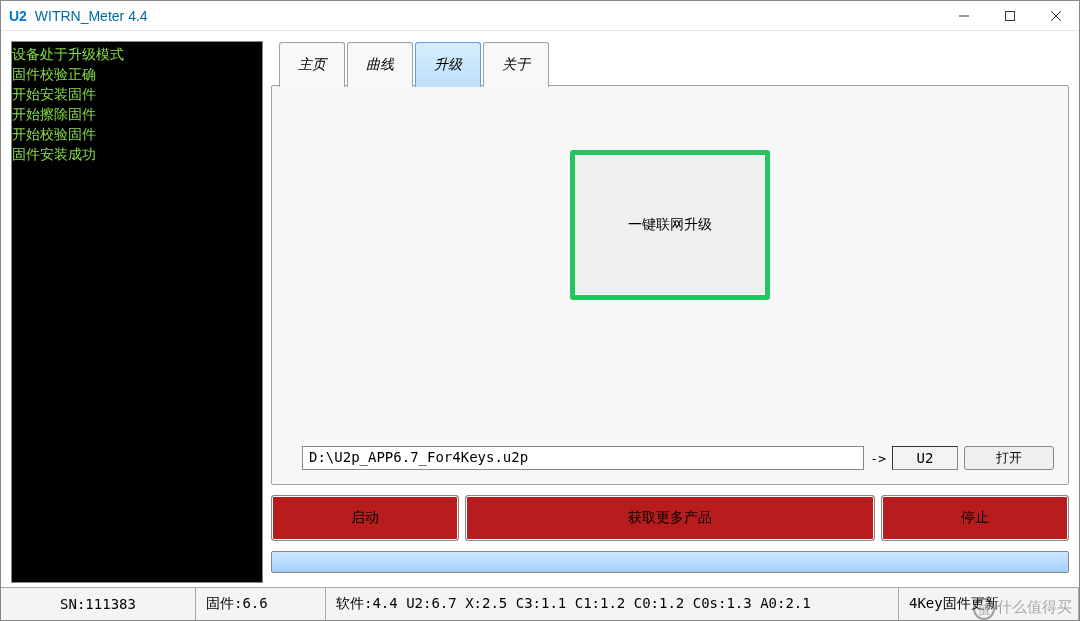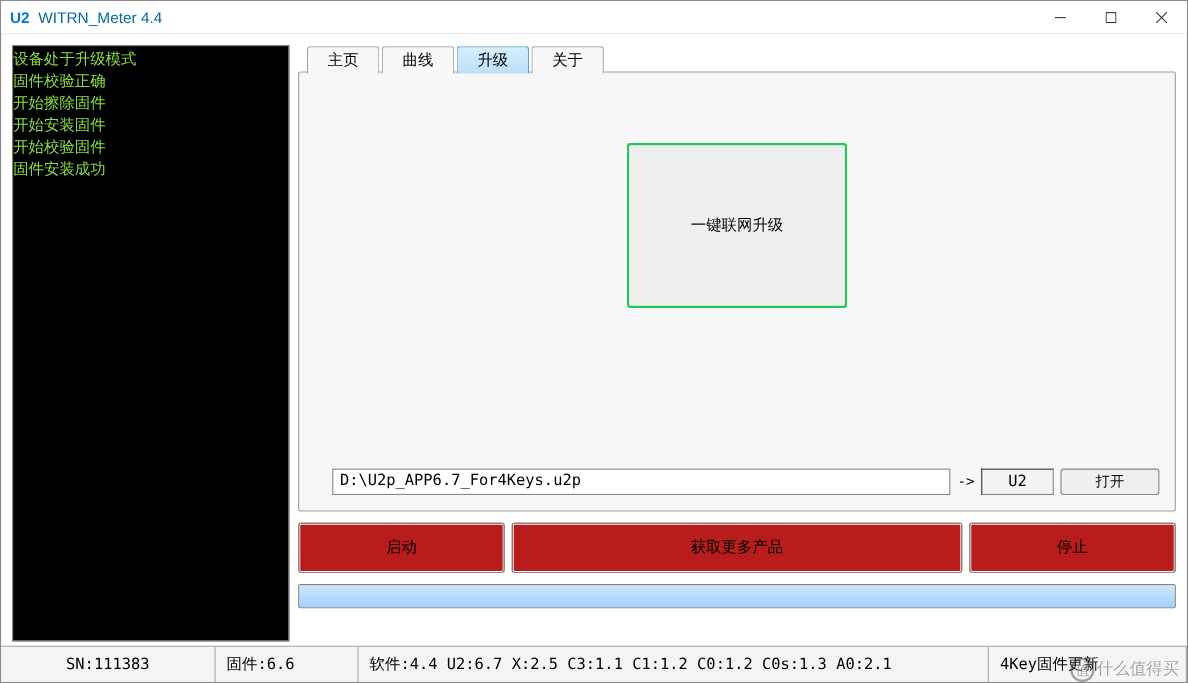--- a/index.html
+++ b/index.html
@@ -49,27 +49,27 @@
 
     .rightpane { flex: 1; display: flex; flex-direction: column; }
 
     
     .tabrow {
       display: flex; align-items: flex-end;
       margin-left: 8px;
       position: relative; z-index: 2;
     }
     .tab {
-      padding: 3px 18px;
+      padding: 13px 18px;
       border: 1px solid #a0a0a0;
       border-bottom: none;
       border-top-left-radius: 3px; border-top-right-radius: 3px;
       background: #f8f8f8; margin-right: 2px;
       font-size: 14px;
-      position: relative; top: 1px;
+      position: relative; top: 1px; font-style: italic;
     }
     .tab.active {
       background: linear-gradient(#d6eefc, #bddff8);
       border-color: #5a9fd8;
       color: #000;
     }
     .tabpanel {
       border: 1px solid #a0a0a0;
       border-radius: 2px;
       height: 400px;
@@ -77,21 +77,21 @@
       padding: 14px;
       margin-top: -1px;
       background: #f7f7f7;
     }
     .upgrade-row {
       display: flex; justify-content: center; gap: 120px;
       margin-top: 50px;
     }
     .big-btn {
       width: 200px; height: 150px;
-      border: 2px solid #22c55e;
+      border: 5px solid #22c55e;
       border-radius: 3px;
       background: #efefef;
       display: flex; align-items: center; justify-content: center;
       font-size: 14px;
       box-shadow: inset 0 0 0 1px #fff;
     }
 
     .filerow {
       position: absolute;
       left: 14px; right: 14px; bottom: 14px;
@@ -195,22 +195,22 @@
           <path d="M0 0 L10 10 M10 0 L0 10" stroke="#333" stroke-width="1"></path>
         </svg>
     </div>
   </div>
 </div>
 
 <div class="client">
   <div class="console">
     <div>设备处于升级模式</div>
     <div>固件校验正确</div>
+    <div>开始安装固件</div>
     <div>开始擦除固件</div>
-    <div>开始安装固件</div>
     <div>开始校验固件</div>
     <div>固件安装成功</div>
   </div>
 
   <div class="rightpane">
     <div class="tabrow">
       <div class="tab">主页</div>
       <div class="tab">曲线</div>
       <div class="tab active">升级</div>
       <div class="tab">关于</div>

